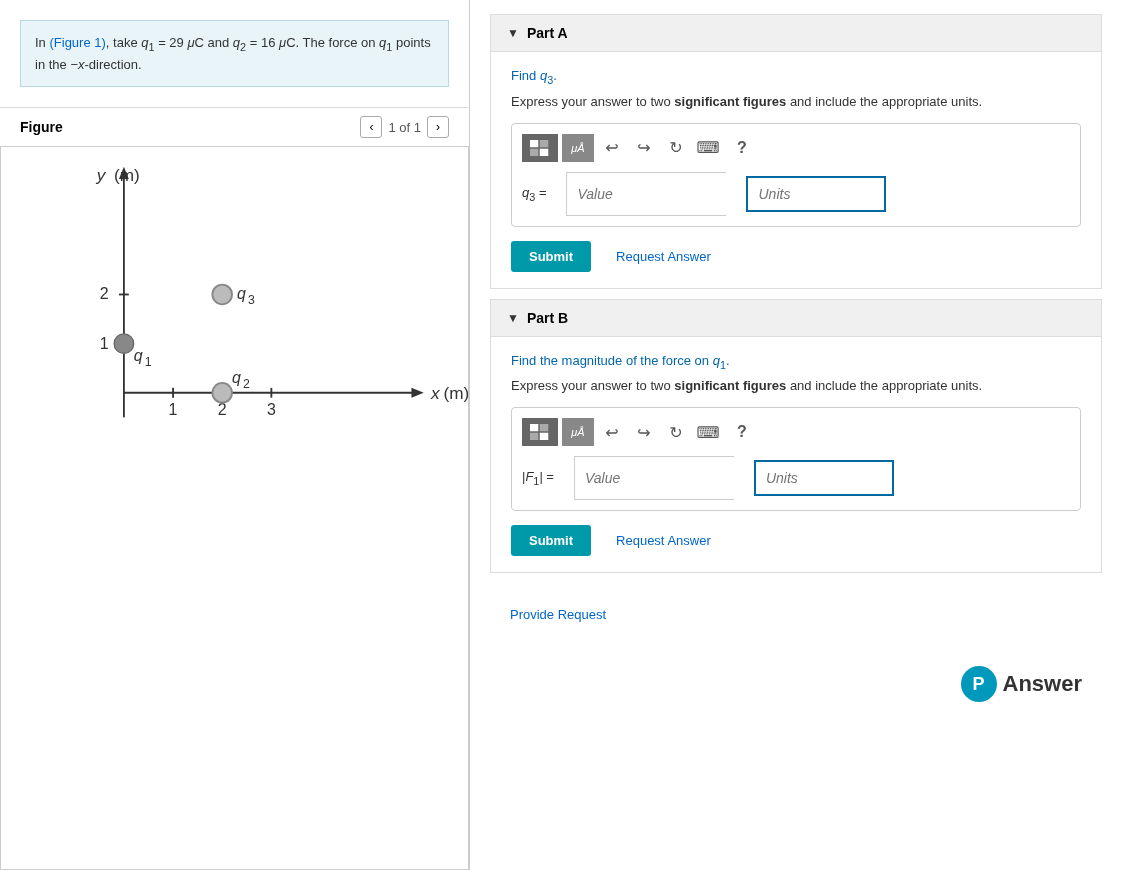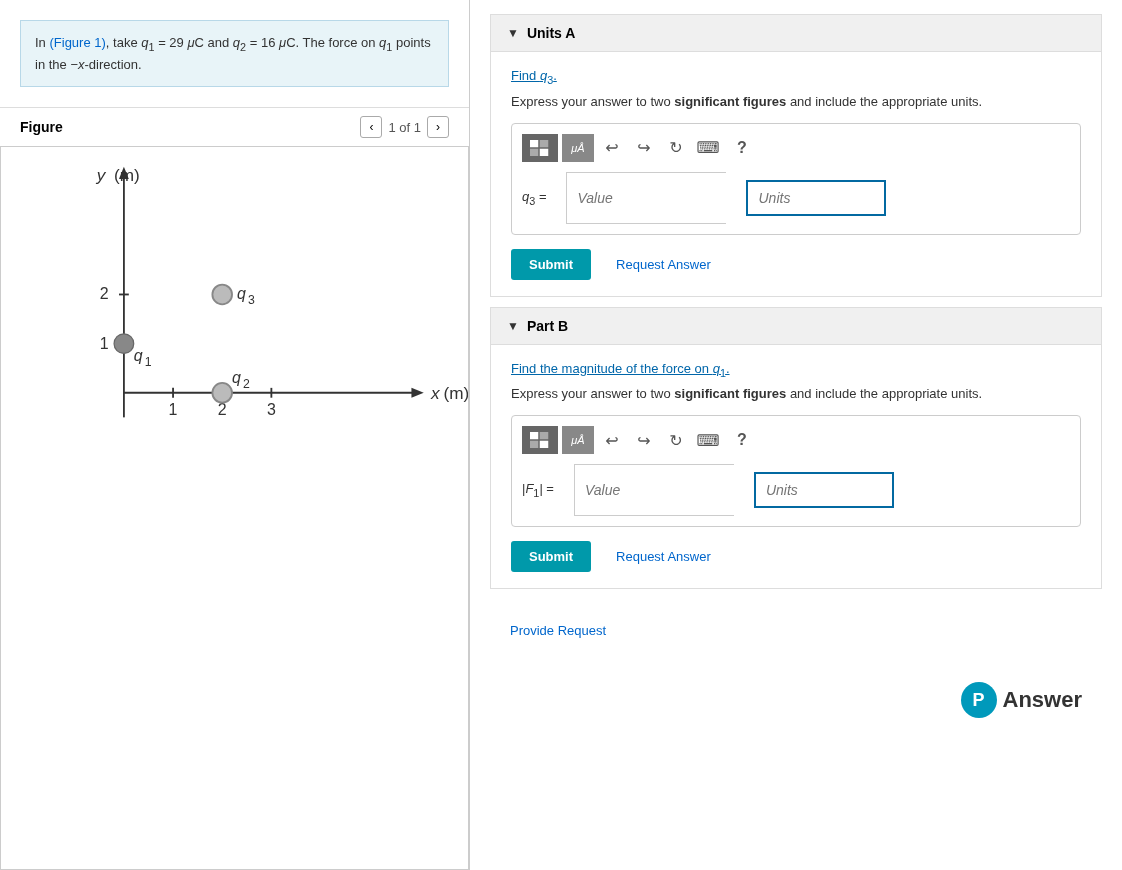--- a/index.html
+++ b/index.html
@@ -119,21 +119,20 @@
 
     .part-body {
       padding: 16px 20px;
       background: #fff;
     }
 
     .part-find {
       font-size: 13px;
       color: #0066aa;
       margin-bottom: 8px;
-      text-decoration: underline;
     }
 
     .part-instructions {
       font-size: 13px;
       color: #333;
       margin-bottom: 14px;
     }
 
     .part-instructions strong {
       font-weight: bold;
@@ -210,21 +209,21 @@
 
     .answer-value-input {
       border: 1px solid #ccc;
       border-right: none;
       padding: 12px 10px;
       font-size: 14px;
       font-style: italic;
       color: #aaa;
       width: 160px;
       outline: none;
-      height: 52px;
+      height: 44px;
     }
 
     .answer-units-input {
       border: 2px solid #0369a1;
       padding: 6px 10px;
       font-size: 14px;
       font-style: italic;
       color: #aaa;
       width: 140px;
       outline: none;
@@ -365,21 +364,21 @@
       </svg>
     </div>
   </div>
 </div>
 
 <div class="right-panel">
 
   <div class="part-section" style="margin-top:14px;">
     <div class="part-header">
       <span class="arrow">▼</span>
-      <span>Units A</span>
+      <span>Part A</span>
     </div>
     <div class="part-body">
       <div class="part-find">
         Find <i>q</i><sub>3</sub>.
       </div>
       <div class="part-instructions">
         Express your answer to two <strong>significant figures</strong> and include the appropriate units.
       </div>
 
       <div class="math-input-container">

